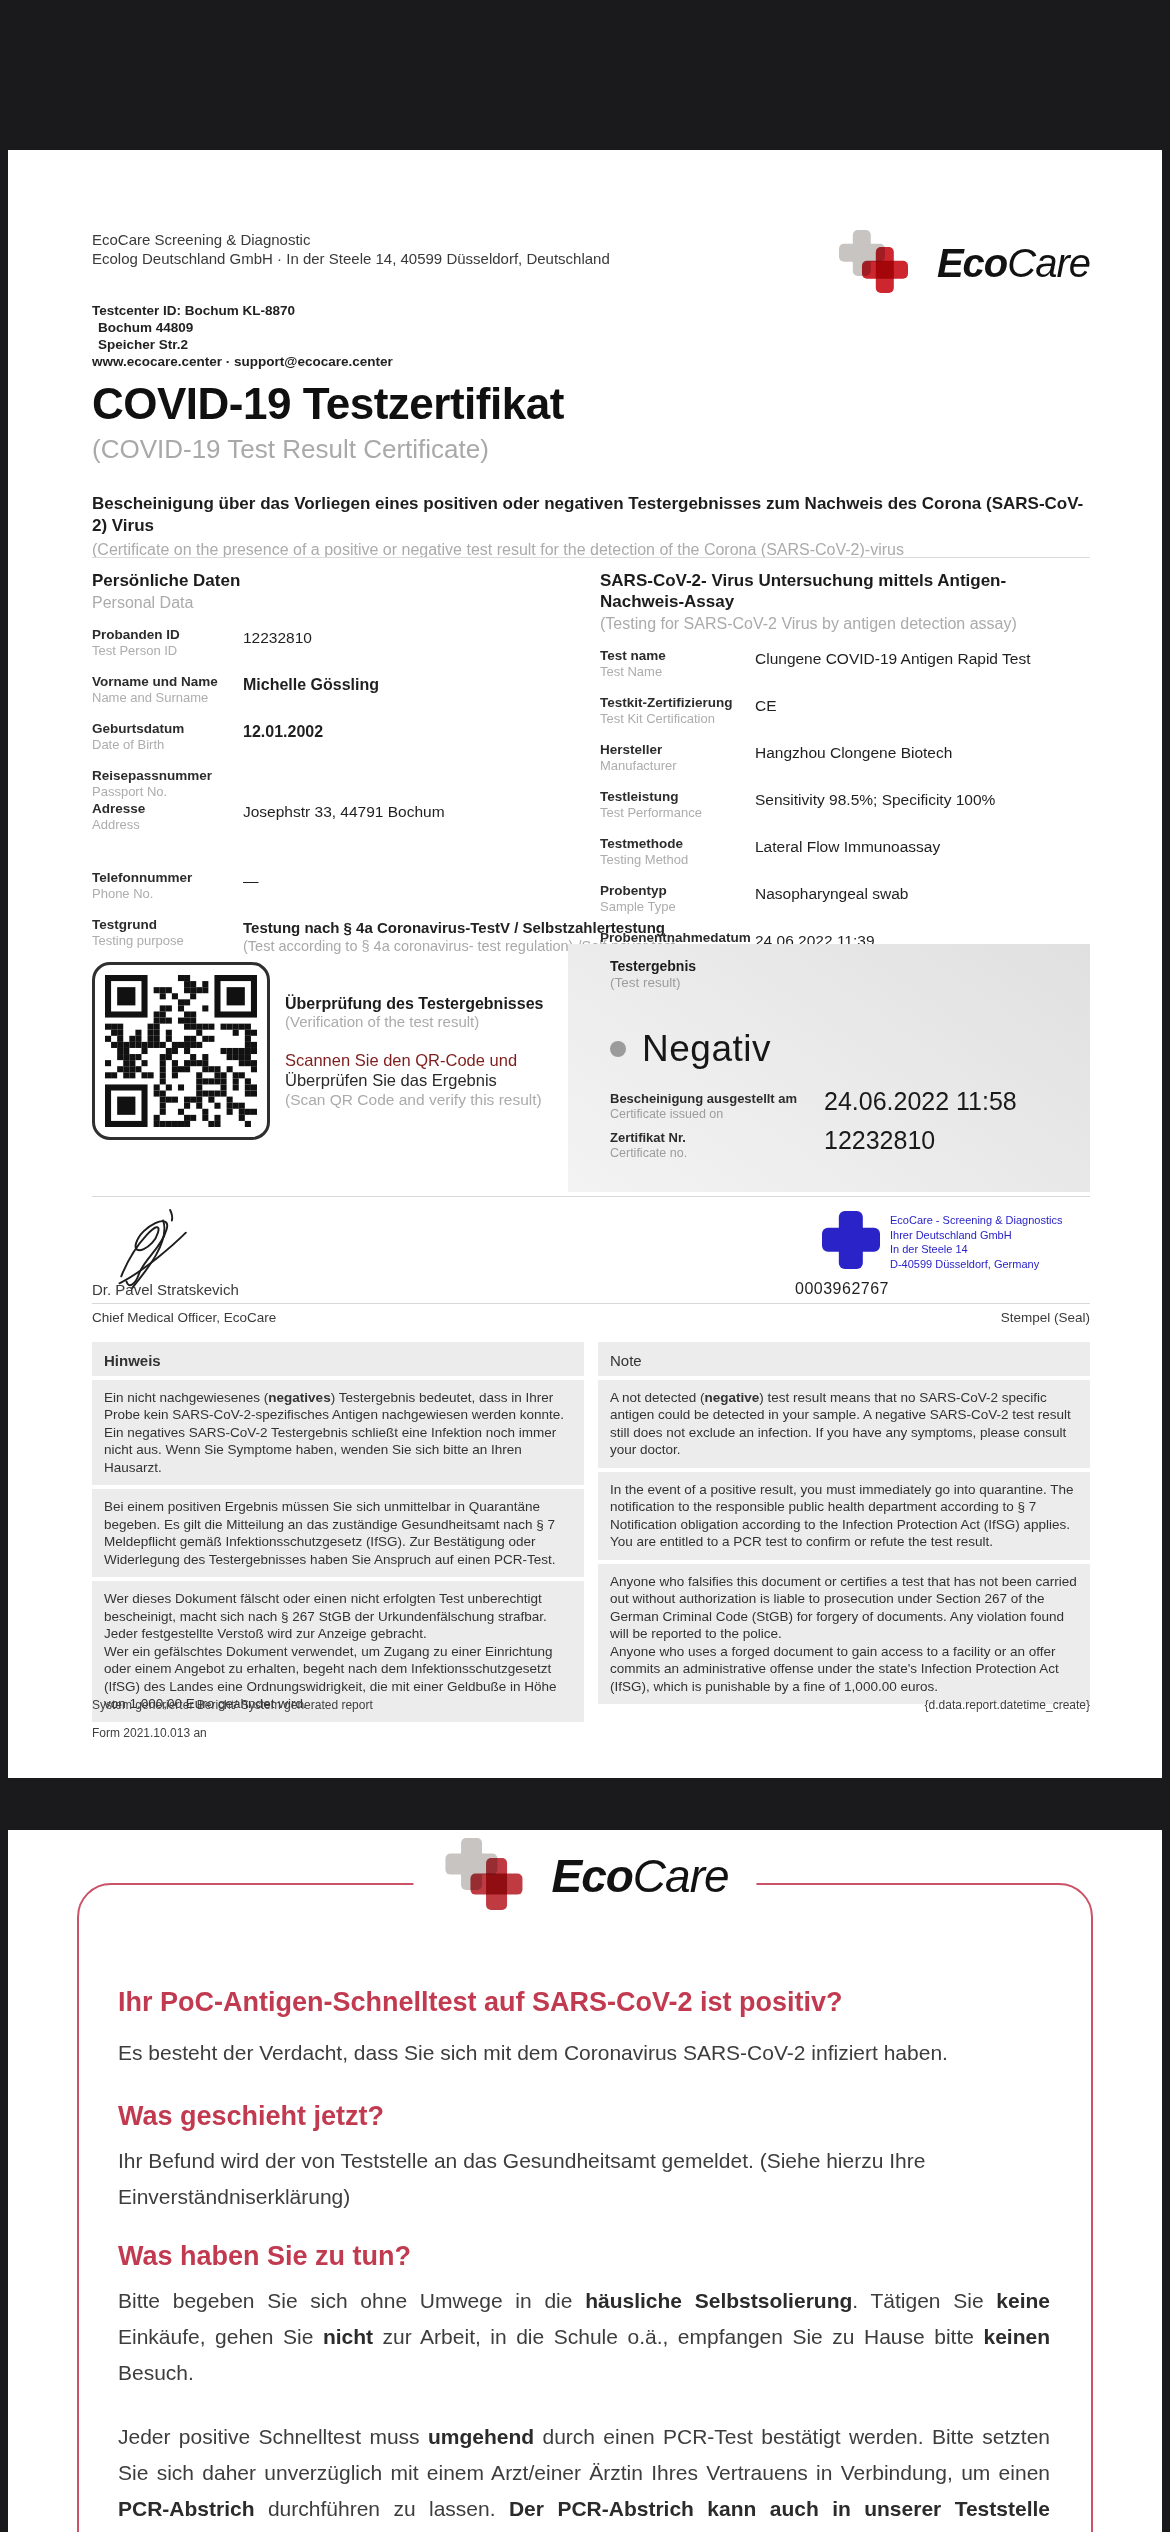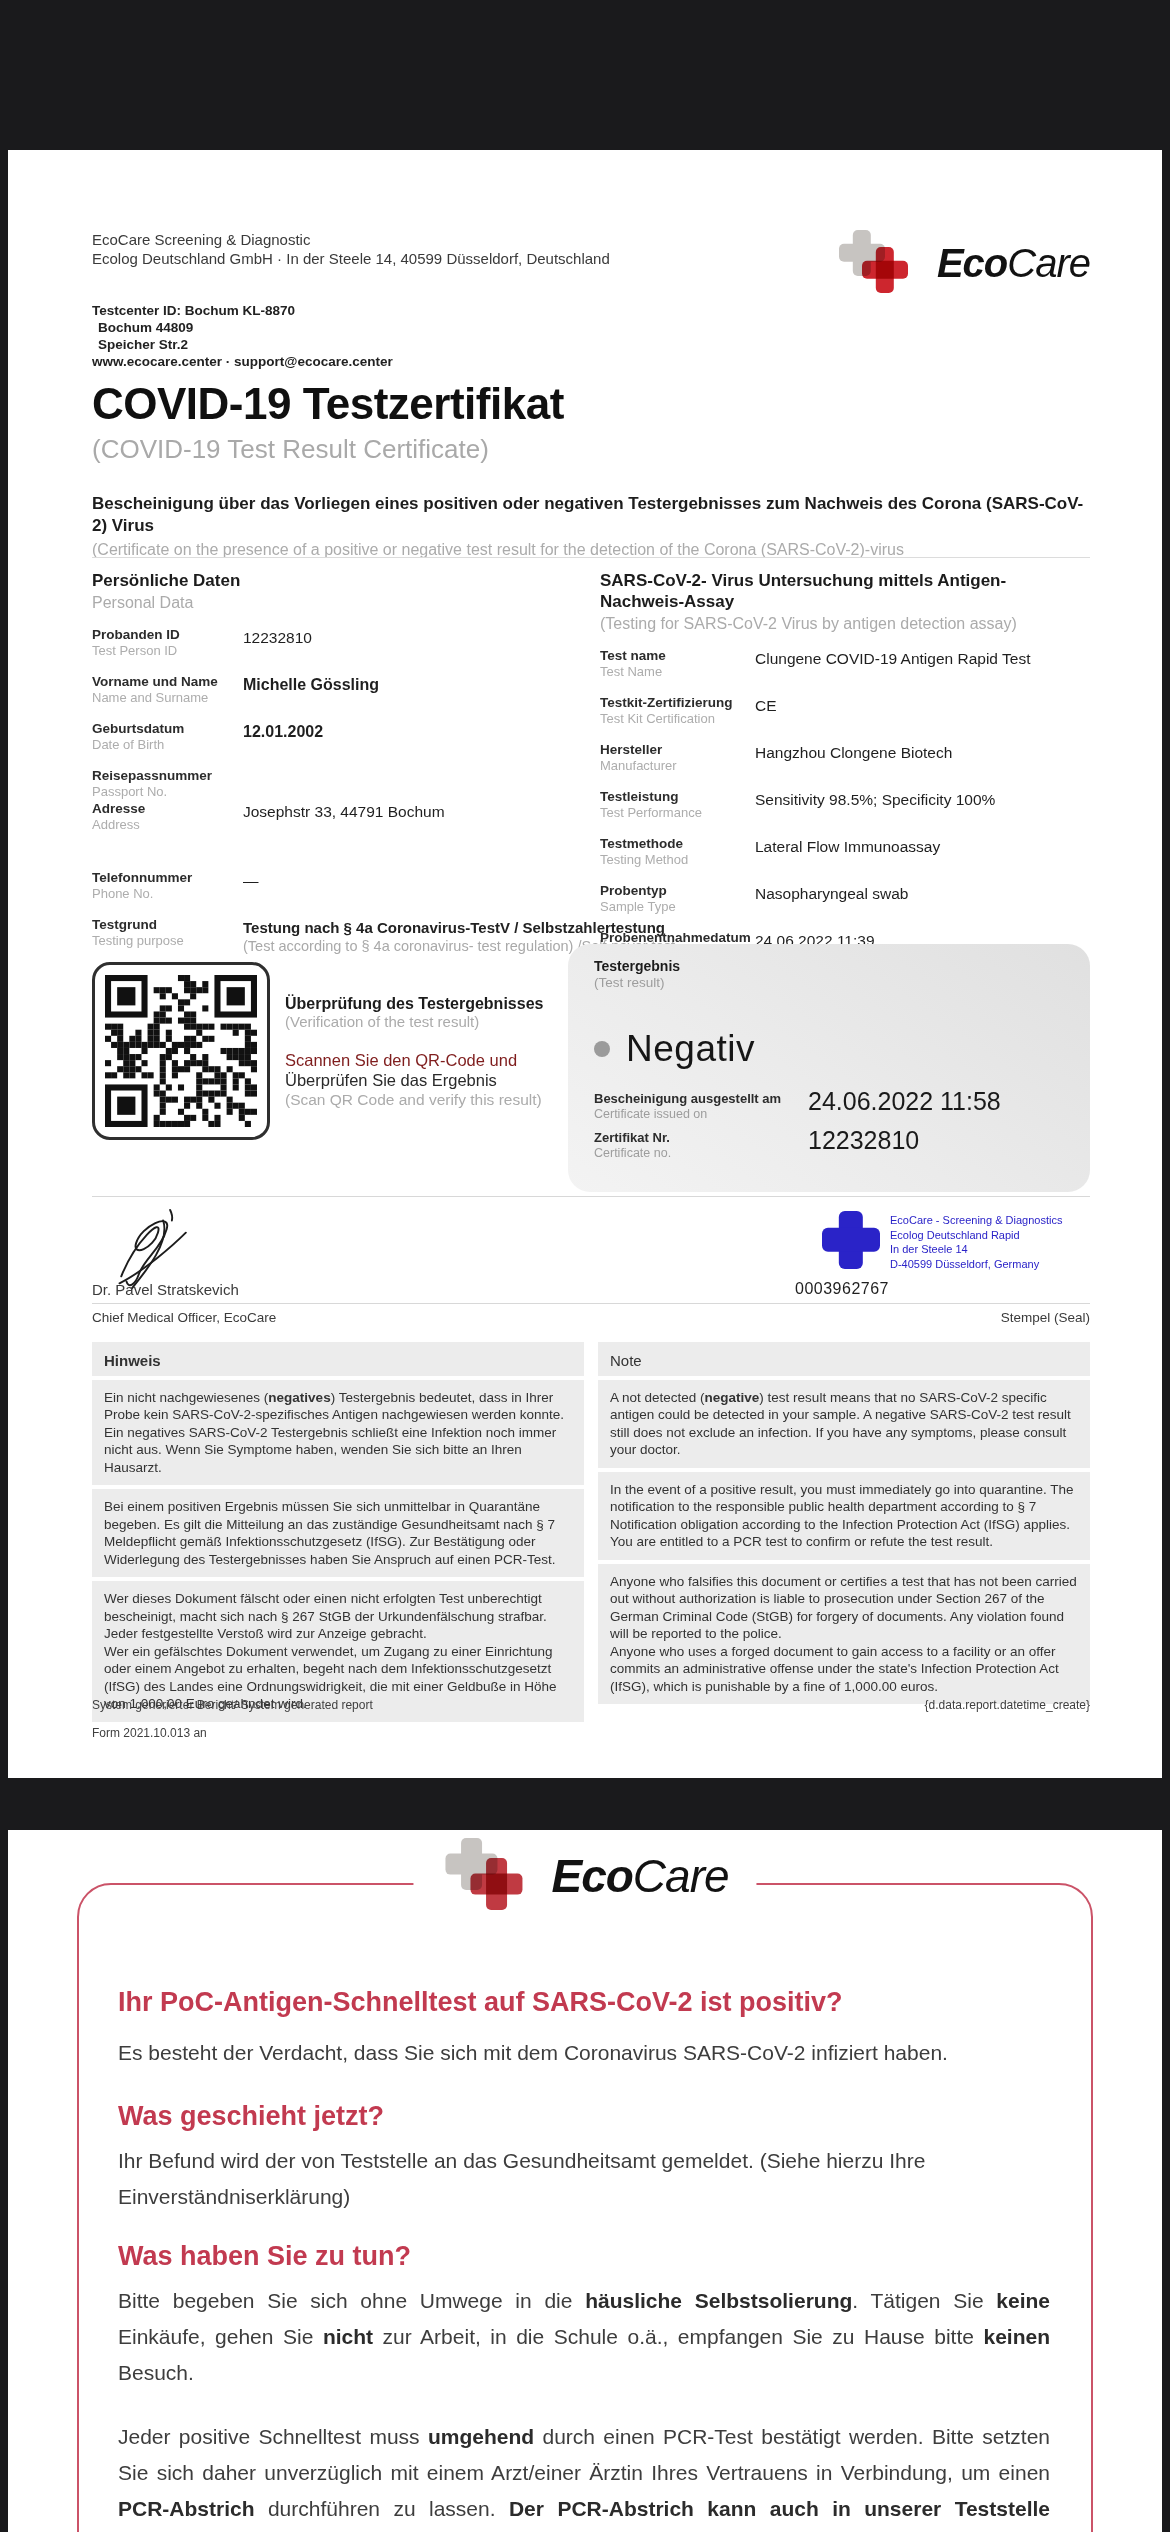--- a/index.html
+++ b/index.html
@@ -58,21 +58,21 @@
 
   .sec-result{position:absolute;top:794px;left:84px;right:72px;height:248px;}
   .qr-box{position:absolute;left:0;top:18px;width:178px;height:178px;border:3px solid #2f2f2f;border-radius:18px;padding:10px;box-sizing:border-box;background:#fff;}
   .qr-box svg{width:100%;height:100%;display:block;}
   .qr-instructions{position:absolute;left:193px;top:50px;width:290px;}
   .qri-h{font-size:16px;font-weight:700;color:#1c1c1c;line-height:19px;}
   .qri-hen{font-size:15px;color:#ababab;line-height:18px;}
   .qri-l1{font-size:16.5px;color:#7f1d1d;line-height:20px;margin-top:19px;}
   .qri-l2{font-size:16.5px;color:#2a2a2a;line-height:20px;}
   .qri-len{font-size:15.5px;color:#ababab;line-height:19px;}
-  .result-panel{position:absolute;left:476px;right:0;top:0;bottom:0;background:linear-gradient(215deg,#e0e0e0 0%,#ebebeb 55%,#f3f3f3 100%);padding:14px 26px;box-sizing:border-box;border-radius:22px;}
+  .result-panel{position:absolute;left:476px;right:0;top:0;bottom:0;background:linear-gradient(215deg,#e0e0e0 0%,#ebebeb 55%,#f3f3f3 100%);padding:14px 42px;box-sizing:border-box;}
   .res-h{font-size:14px;font-weight:700;color:#1c1c1c;line-height:17px;}
   .res-hen{font-size:13.5px;color:#9d9d9d;line-height:16px;}
   .res-main{display:flex;align-items:center;gap:16px;margin-top:36px;height:44px;}
   .res-dot{width:16px;height:16px;border-radius:50%;background:#9b9b9b;flex:none;}
   .res-value{font-size:37px;color:#161616;letter-spacing:0.5px;}
   .res-row{display:flex;align-items:flex-start;}
   .res-row.first{margin-top:16px;}
   .res-row.second{margin-top:4px;}
   .res-lbl{width:214px;flex:none;padding-top:4px;}
   .res-lde{font-size:13px;font-weight:700;color:#2c2c2c;line-height:16px;}
@@ -544,21 +544,21 @@
           <path d="M18 84 C 34 44 66 14 60 34 C 55 52 30 62 35 46 C 41 26 76 10 70 30 C 64 52 44 64 38 82 C 34 94 26 98 24 90"></path>
           <path d="M66 20 C 74 44 48 76 30 98"></path>
           <path d="M16 92 C 44 78 78 48 92 34"></path>
           <path d="M74 8 C 76 12 77 16 76 20"></path>
         </g>
       </svg>
       <div class="stamp">
         <span class="stamp-cross"></span>
         <span class="stamp-lines">
           <span class="stamp-line" style="display:block">EcoCare - Screening &amp; Diagnostics</span>
-          <span class="stamp-line" style="display:block">Ecolog Deutschland Rapid</span>
+          <span class="stamp-line" style="display:block">Ihrer Deutschland GmbH</span>
           <span class="stamp-line" style="display:block">In der Steele 14</span>
           <span class="stamp-line" style="display:block">D-40599 Düsseldorf, Germany</span>
         </span>
       </div>
       <div class="sig-name">Dr. Pavel Stratskevich</div>
       <div class="stamp-number">0003962767</div>
       <div class="sig-rule"></div>
       <div class="sig-role">Chief Medical Officer, EcoCare</div>
       <div class="seal-label">Stempel (Seal)</div>
     </div>

